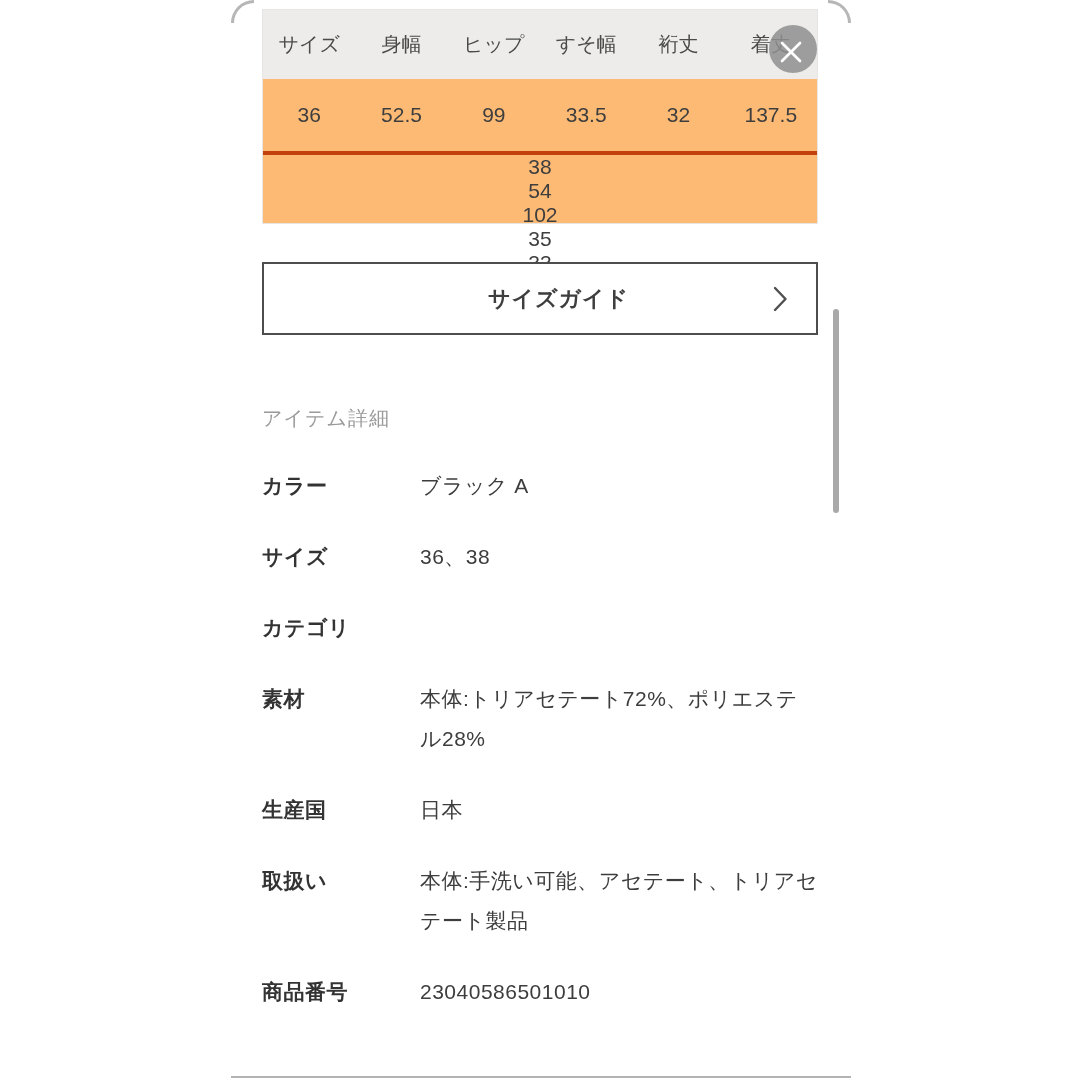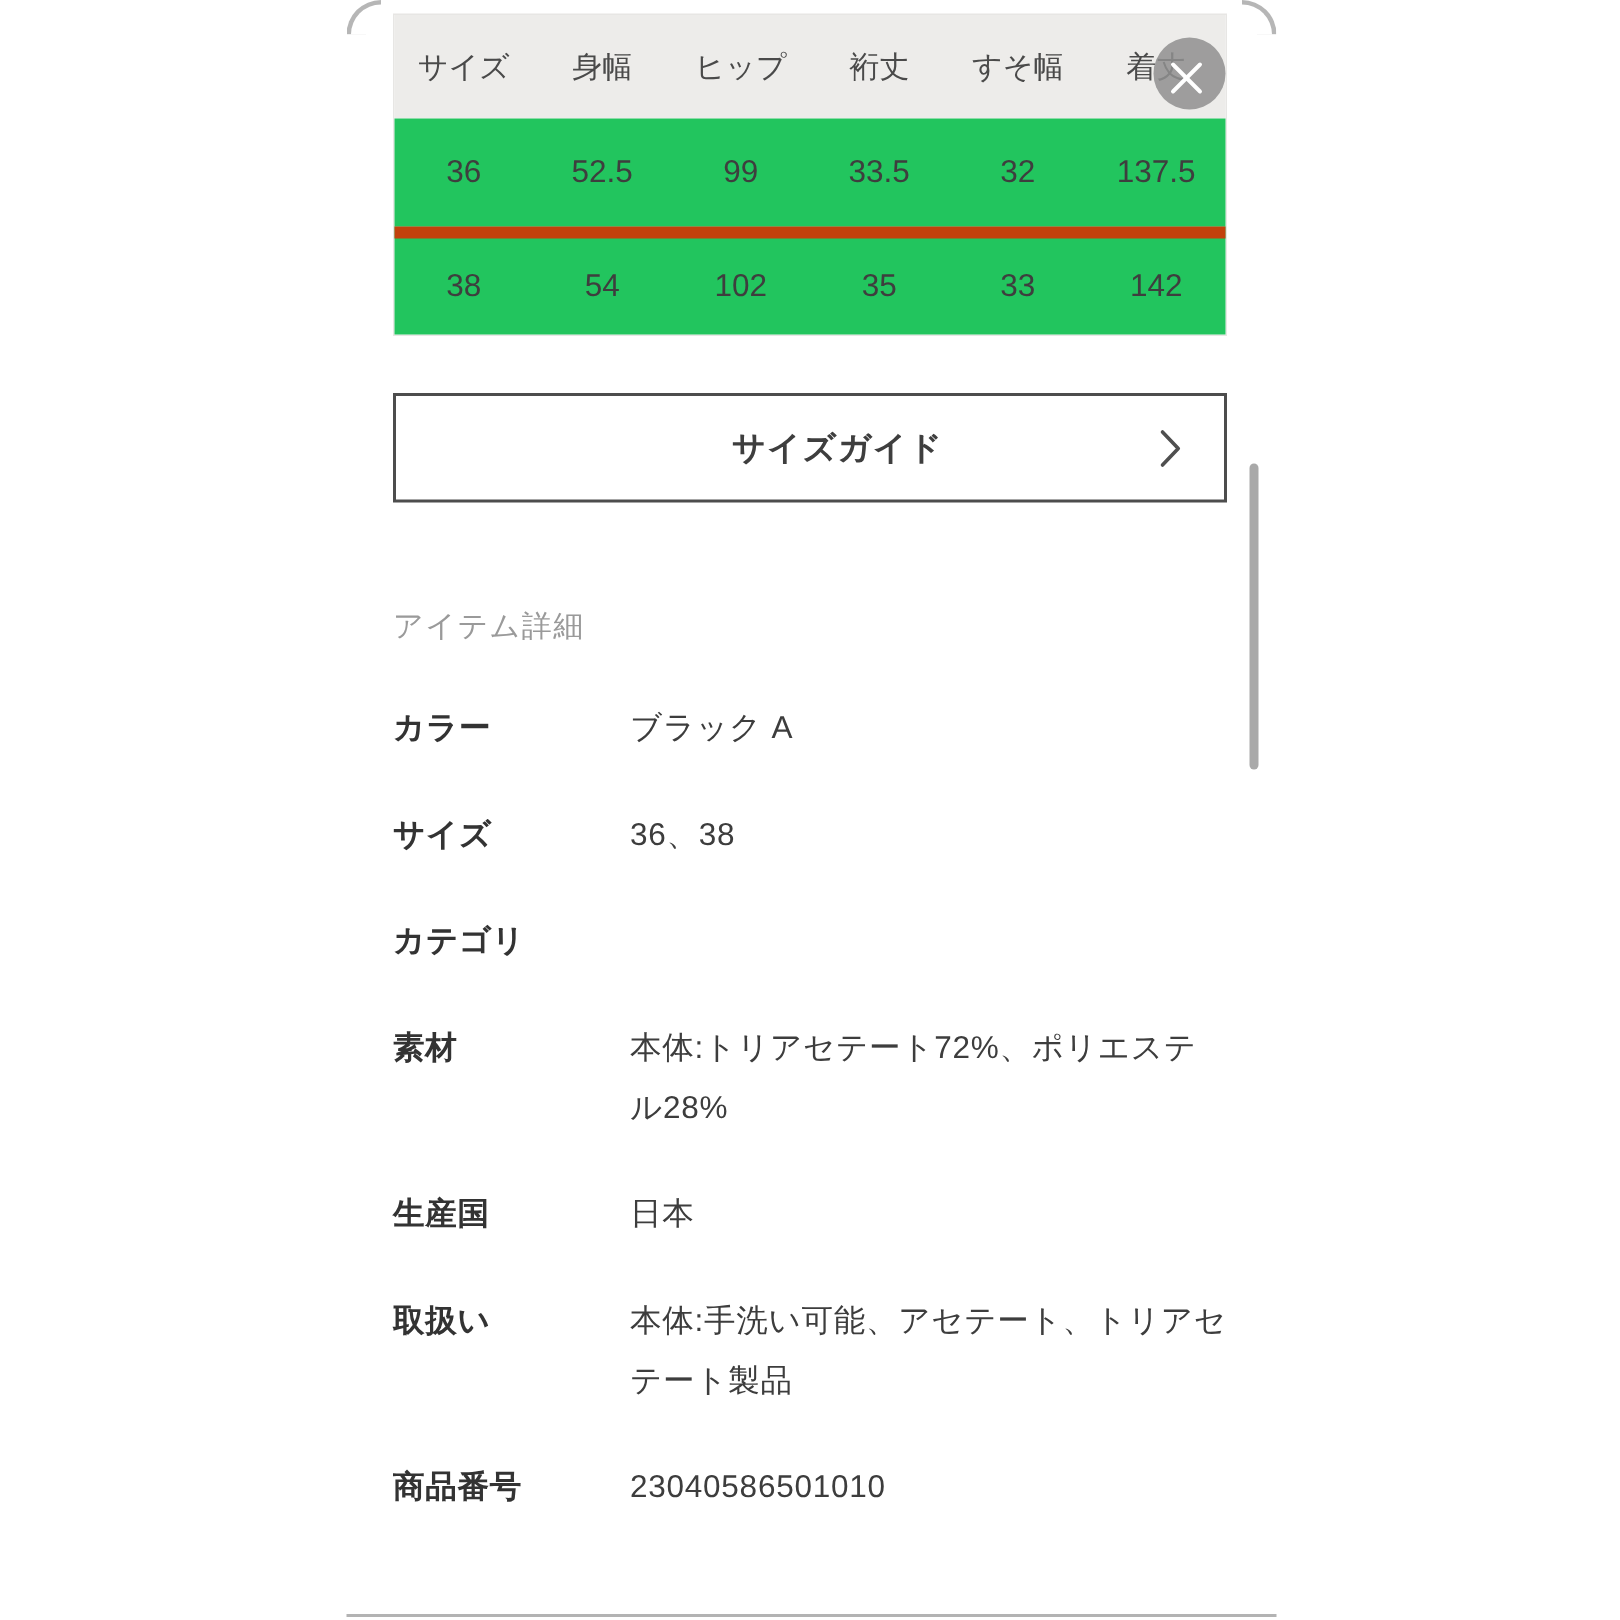--- a/index.html
+++ b/index.html
@@ -56,24 +56,25 @@
   .t-row {
     display: flex;
     width: 100%;
   }
   .t-head {
     height: 69px;
     background: #edecea;
   }
   .t-body {
     height: 72px;
-    background: #22c55e;
+    background: #fdba74;
   }
   .t-body + .t-body {
-    border-top: 8px solid #c2410c;
+    border-top: 4px solid #c2410c;
+    flex-direction: column;
   }
   .t-cell {
     flex: 1 1 0;
     display: flex;
     align-items: center;
     justify-content: center;
     white-space: nowrap;
   }
   .t-head .t-cell { font-size: 20px; color: #4a4a4a; }
   .t-body .t-cell { font-size: 21px; color: #3e3e3e; }
@@ -184,22 +185,22 @@
     <div class="corner corner-left"></div>
     <div class="corner corner-right"></div>
 
     <div class="content">
 
       <div class="size-table">
         <div class="t-row t-head">
           <div class="t-cell">サイズ</div>
           <div class="t-cell">身幅</div>
           <div class="t-cell">ヒップ</div>
+          <div class="t-cell">すそ幅</div>
           <div class="t-cell">裄丈</div>
-          <div class="t-cell">すそ幅</div>
           <div class="t-cell">着丈</div>
         </div>
         <div class="t-row t-body">
           <div class="t-cell">36</div>
           <div class="t-cell">52.5</div>
           <div class="t-cell">99</div>
           <div class="t-cell">33.5</div>
           <div class="t-cell">32</div>
           <div class="t-cell">137.5</div>
         </div>

